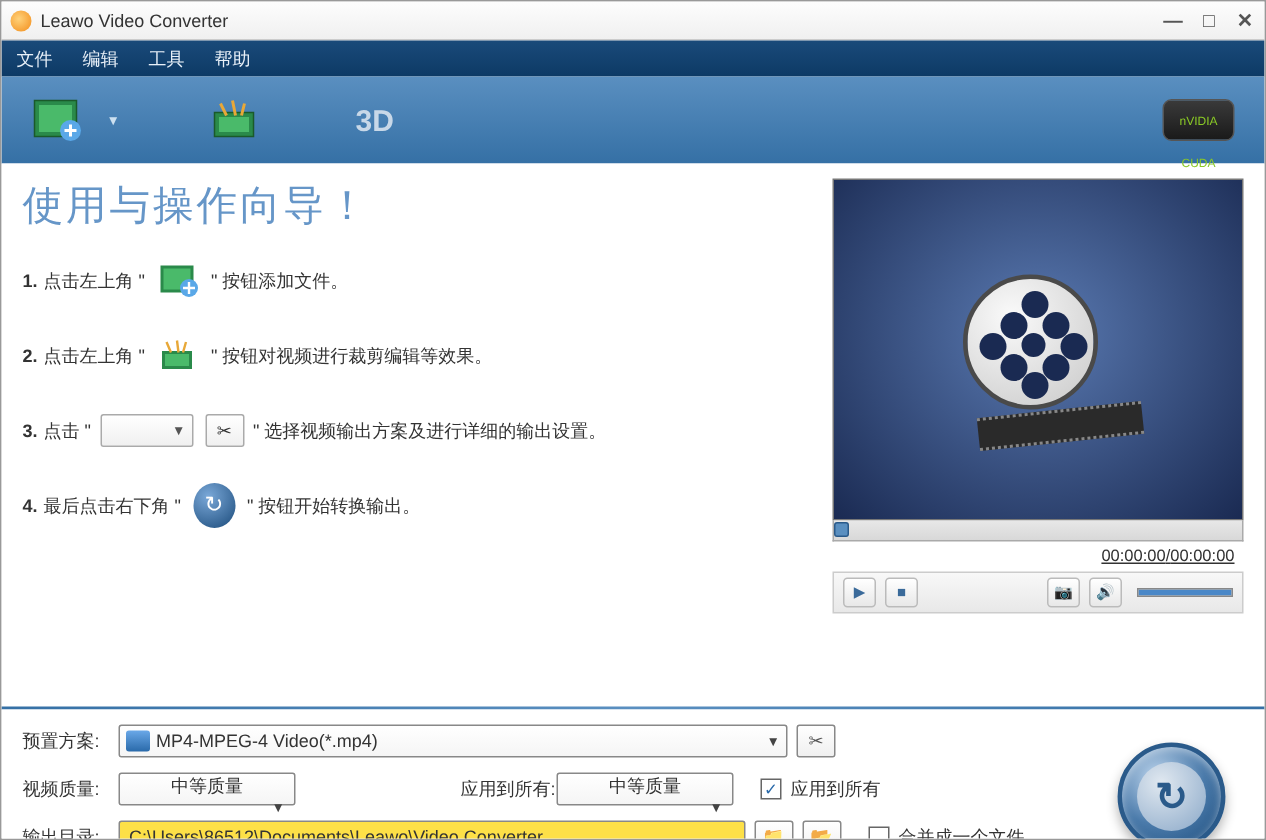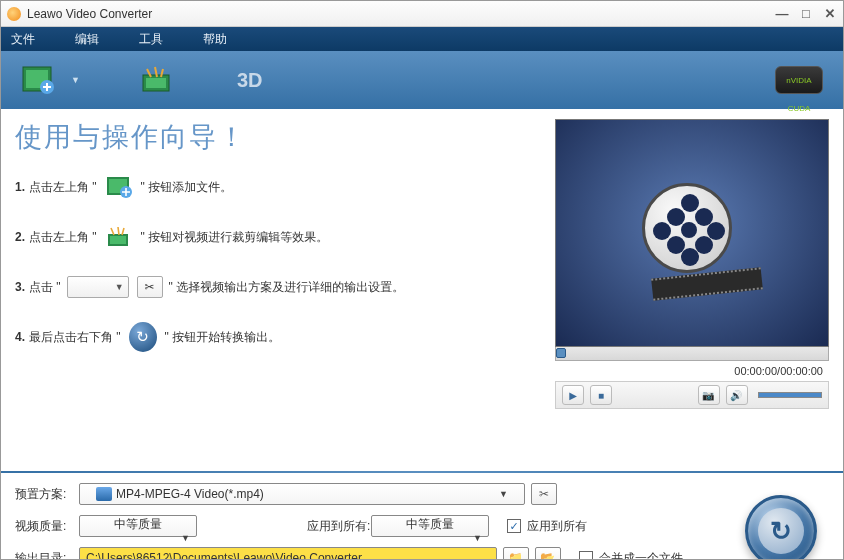--- a/index.html
+++ b/index.html
@@ -4,21 +4,21 @@
 <style>
 * { margin: 0; padding: 0; box-sizing: border-box; font-family: "Microsoft YaHei", Arial, sans-serif; }
 body { width: 844px; height: 560px; background: #fff; overflow: hidden; border: 1px solid #999; }
 
 .title-bar { height: 26px; background: linear-gradient(#fdfdfd,#f0f0f0); display: flex; align-items: center; padding: 0 6px; border-bottom: 1px solid #ccc; }
 .title-bar .logo { width: 14px; height: 14px; background: radial-gradient(circle at 40% 40%, #ffd27a, #f28c1a); border-radius: 50%; margin-right: 6px; }
 .title-bar .title { font-size: 12px; font-weight: normal; color: #333; }
 .win-controls { margin-left: auto; display: flex; gap: 10px; }
 .win-btn { width: 14px; height: 14px; display: flex; align-items: center; justify-content: center; font-size: 13px; color: #555; cursor: pointer; font-weight: bold; }
 
-.menu-bar { height: 24px; background: linear-gradient(#1a4a7a,#0d3a65); display: flex; align-items: center; padding: 0 10px; gap: 40px; }
+.menu-bar { height: 24px; background: linear-gradient(#1a4a7a,#0d3a65); display: flex; align-items: center; padding: 0 10px; gap: 20px; }
 .menu-item { color: #e8f0f8; font-size: 12px; cursor: pointer; }
 
 .toolbar { height: 58px; background: linear-gradient(#5a8fc0,#3570a5); display: flex; align-items: center; padding: 0 20px; }
 .tool-btn { width: 42px; height: 38px; display: flex; align-items: center; cursor: pointer; margin-right: 8px; border-radius: 4px; }
 .tool-dropdown { width: 12px; height: 38px; display: flex; align-items: center; color: #cce0f0; margin-right: 56px; cursor: pointer; font-size: 9px; }
 .cuda-badge { margin-left: auto; width: 48px; height: 28px; background: linear-gradient(#3a3a3a,#1a1a1a); border-radius: 6px; text-align: center; line-height: 28px; font-size: 8px; color: #8ac926; cursor: pointer; border: 1px solid #555; }
 
 .main-area { height: 362px; display: flex; background: #fff; padding: 10px 14px 6px 14px; gap: 12px; }
 .guide-panel { flex: 1; }
 .guide-title { font-size: 27px; color: #6696c8; font-weight: normal; margin-bottom: 18px; letter-spacing: 2px; }
@@ -31,31 +31,31 @@
 
 .preview-panel { width: 274px; display: flex; flex-direction: column; }
 .video-view { height: 228px; background: radial-gradient(ellipse at 50% 45%, #5a7ab2,#1a2a52); border: 1px solid #777; position: relative; display: flex; align-items: center; justify-content: center; }
 .reel { position: relative; width: 100px; height: 100px; }
 .reel-disc { width: 90px; height: 90px; background: radial-gradient(circle at 35% 30%, #fafafa,#c8c8c8); border-radius: 50%; border: 3px solid #4a4a4a; position: relative; }
 .reel-hole { position: absolute; width: 18px; height: 18px; background: #1a2a52; border-radius: 50%; }
 .reel-center { top: 36px; left: 36px; width: 16px; height: 16px; }
 .film-strip { position: absolute; bottom: -12px; left: 10px; width: 110px; height: 22px; background: #2a2a2a; transform: rotate(-6deg); border-top: 2px dotted #888; border-bottom: 2px dotted #888; }
 .seek-bar { height: 14px; background: linear-gradient(#e8e8e8,#d8d8d8); border: 1px solid #aaa; border-top: none; position: relative; }
 .seek-thumb { width: 10px; height: 10px; background: #5a8fc0; border: 1px solid #2a5a8a; position: absolute; top: 1px; left: 0; border-radius: 2px; }
-.time-row { height: 20px; display: flex; align-items: center; justify-content: flex-end; font-size: 11px; color: #333; padding: 0 6px; }
+.time-row { height: 20px; display: flex; align-items: center; justify-content: flex-end; font-size: 11px; color: #333; padding: 0 6px; text-decoration: underline; }
 .player-controls { height: 28px; background: linear-gradient(#f8f8f8,#e8e8e8); border: 1px solid #ccc; display: flex; align-items: center; padding: 0 6px; gap: 6px; }
 .pctrl-btn { width: 22px; height: 20px; border: 1px solid #bbb; border-radius: 3px; background: linear-gradient(#fff,#e8e8e8); display: flex; align-items: center; justify-content: center; font-size: 10px; color: #3a6a9a; cursor: pointer; }
 .vol-slider { flex: 0 0 64px; height: 6px; background: linear-gradient(90deg,#4a88c8,#4a88c8); border: 1px solid #888; margin-left: 4px; }
 
 .divider { height: 2px; background: linear-gradient(90deg,#3570a5,#5a8fc0,#3570a5); }
 
 .bottom-panel { height: 120px; background: #fff; padding: 10px 14px; position: relative; }
 .form-row { display: flex; align-items: center; margin-bottom: 10px; font-size: 12px; color: #333; height: 22px; }
 .form-label { width: 64px; }
-.combo-wide { width: 446px; height: 22px; border: 1px solid #888; background: linear-gradient(#fff,#f5f5f5); display: flex; align-items: center; padding: 0 16px; font-size: 12px; border-radius: 2px; justify-content: space-between; }
+.combo-wide { width: 446px; height: 22px; border: 1px solid #888; background: linear-gradient(#fff,#f5f5f5); display: flex; align-items: center; padding: 0 4px; font-size: 12px; border-radius: 2px; justify-content: space-between; }
 .combo-wide .icn { width: 16px; height: 14px; margin-right: 4px; background: linear-gradient(#6aa8e8,#2a6aaa); border-radius: 2px; }
 .combo-arrow { margin-left: auto; font-size: 9px; color: #444; }
 .tools-btn { width: 26px; height: 22px; border: 1px solid #888; background: linear-gradient(#fff,#f0f0f0); display: flex; align-items: center; justify-content: center; margin-left: 6px; cursor: pointer; border-radius: 2px; font-size: 12px; color: #555; }
 .combo-mid { width: 118px; height: 22px; border: 1px solid #888; background: linear-gradient(#fff,#f5f5f5); display: flex; align-items: center; padding: 0 6px; font-size: 12px; border-radius: 2px; flex-direction: column; }
 .audio-label { width: 64px; margin-left: 110px; }
 .checkbox { width: 14px; height: 14px; border: 1px solid #666; background: #fff; display: inline-flex; align-items: center; justify-content: center; font-size: 11px; color: #2a6aaa; margin: 0 6px 0 18px; }
 .path-input { width: 418px; height: 22px; border: 1px solid #888; background: #fde047; padding: 0 6px; font-size: 12px; display: flex; align-items: center; border-radius: 2px; }
 
 .convert-big { position: absolute; right: 26px; top: 22px; width: 72px; height: 72px; background: radial-gradient(circle at 35% 30%, #bcd4ec,#4a7aaa,#1a4a7a); border-radius: 50%; border: 3px solid #2a5a8a; display: flex; align-items: center; justify-content: center; cursor: pointer; box-shadow: 0 4px 8px rgba(0,0,0,0.3), inset 0 2px 6px rgba(255,255,255,0.5); }
 .convert-big-inner { width: 46px; height: 46px; background: radial-gradient(circle at 35% 30%, #e0e8f0,#8aa8c8); border-radius: 50%; display: flex; align-items: center; justify-content: center; font-size: 26px; color: #2a5a8a; font-weight: bold; }

